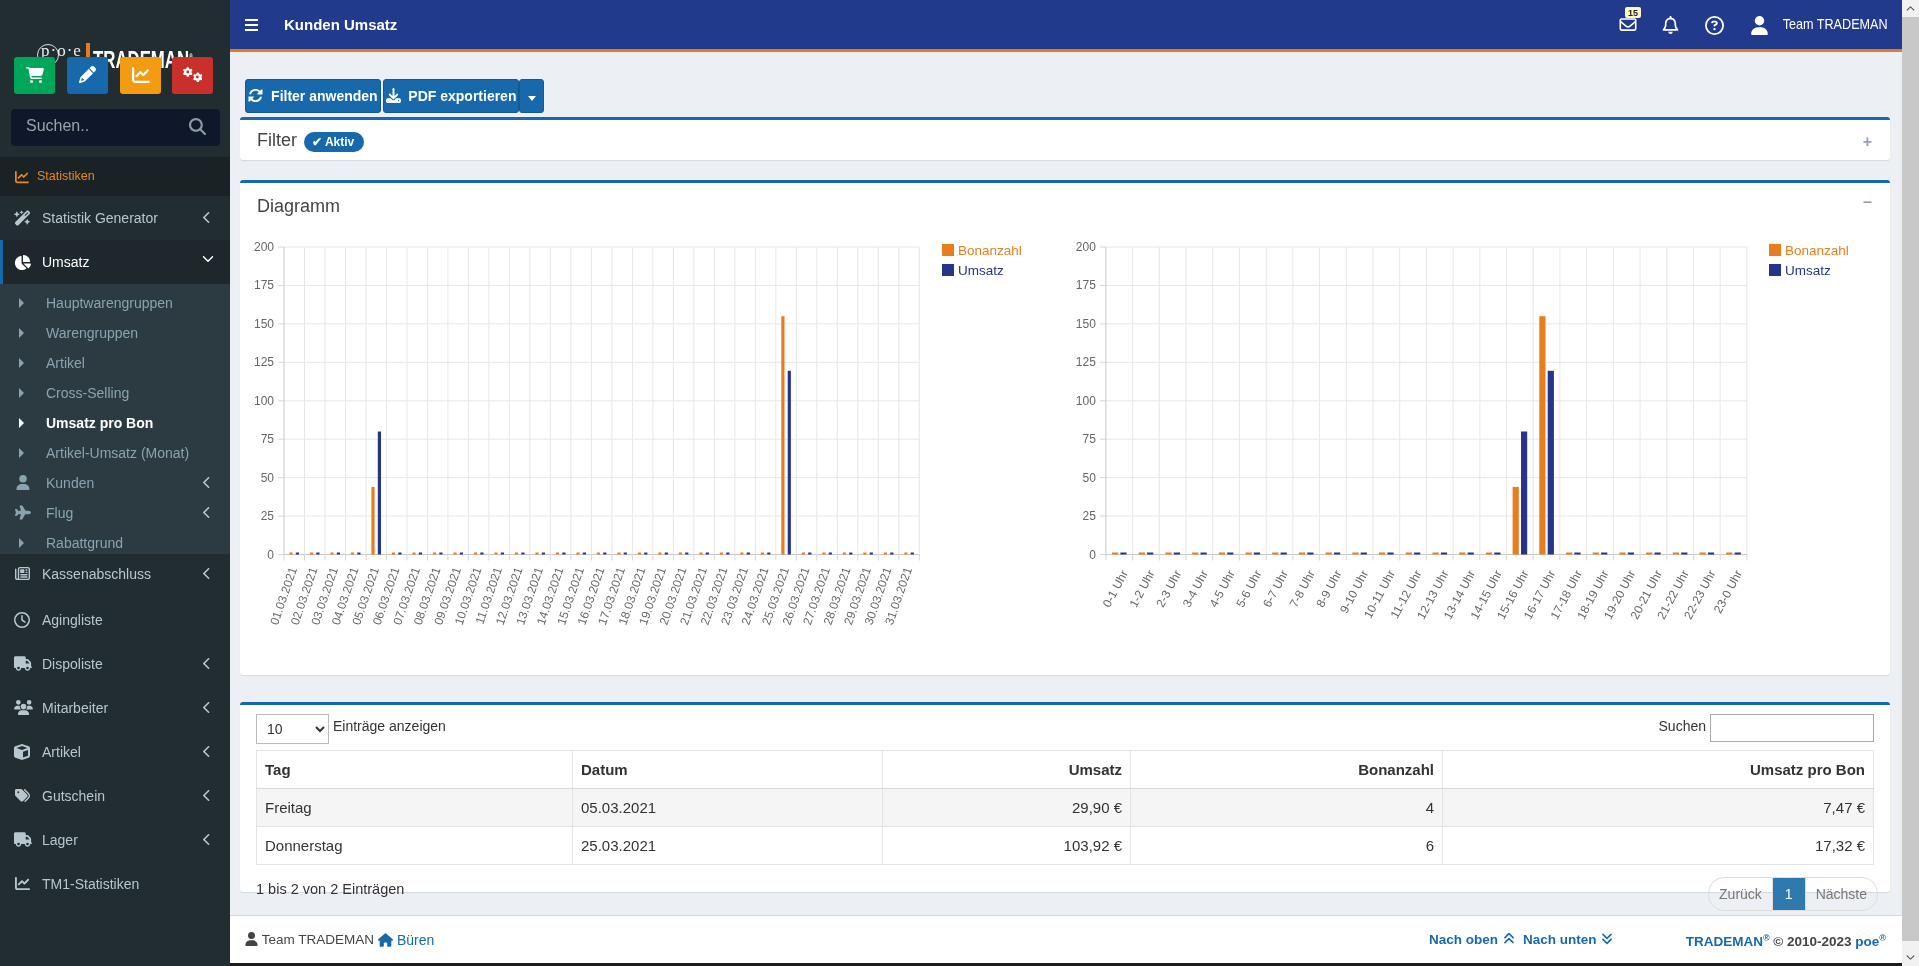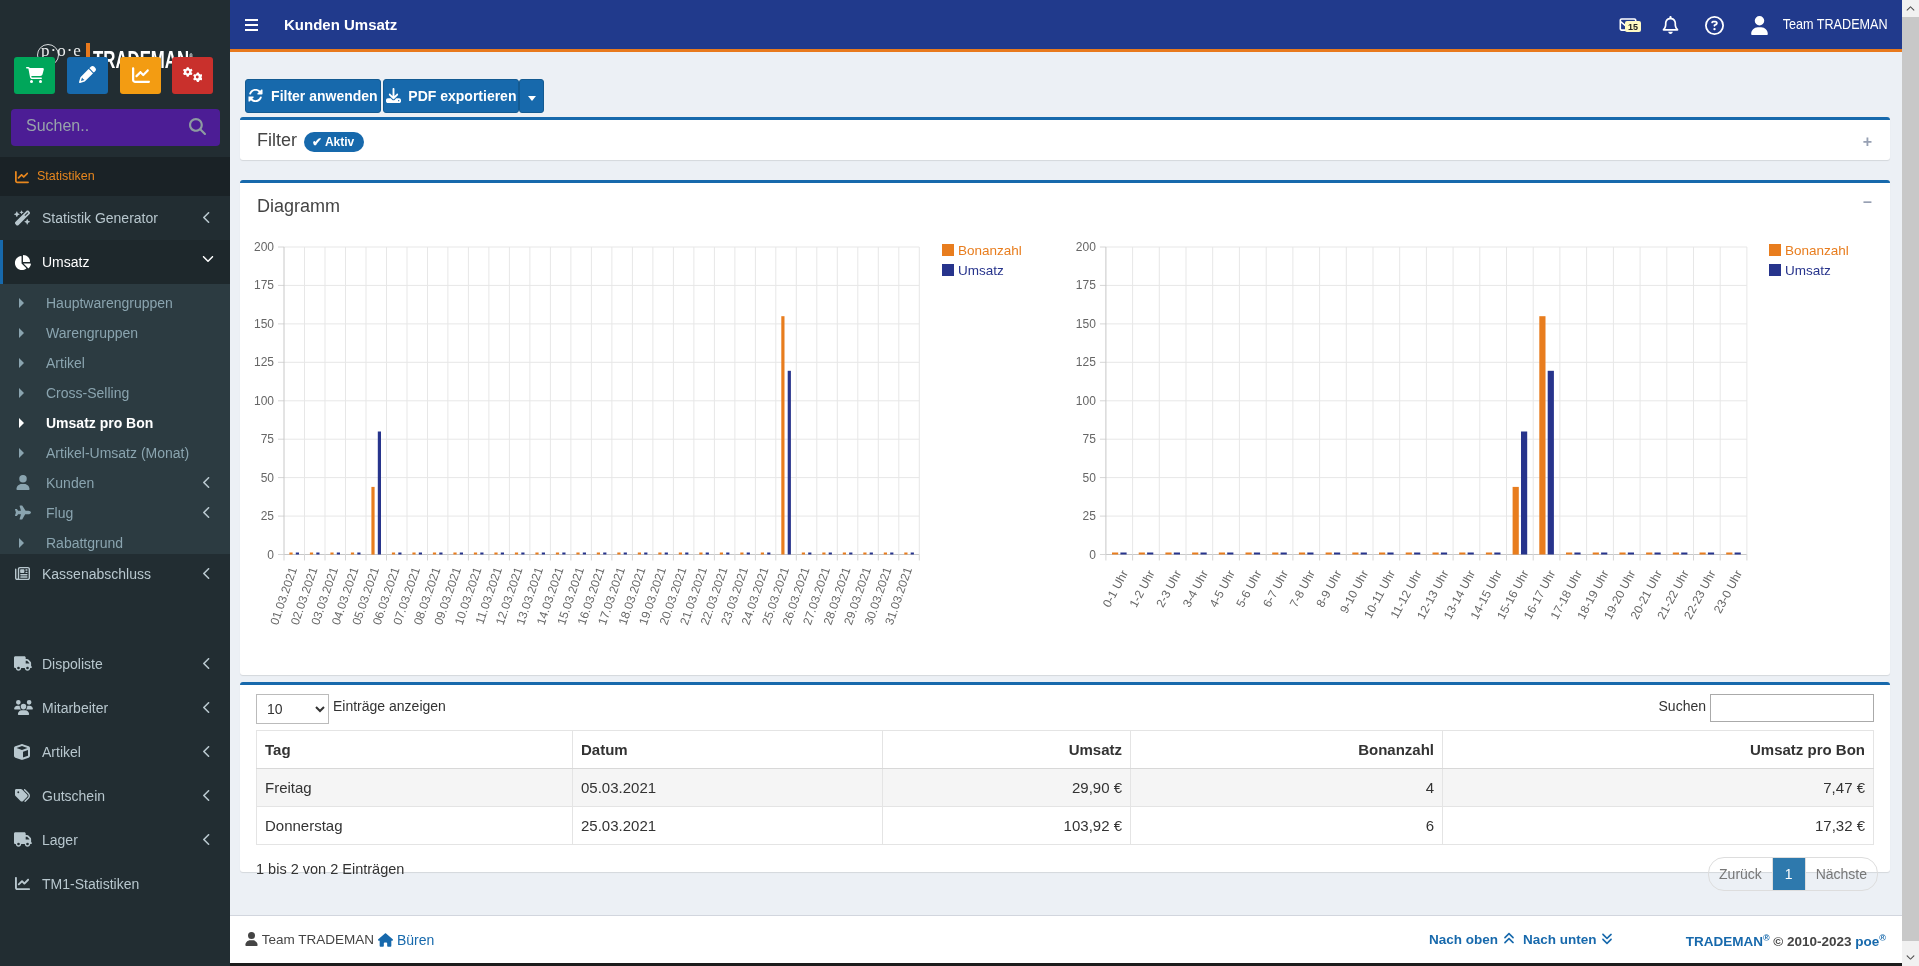--- a/index.html
+++ b/index.html
@@ -11,21 +11,21 @@
 
 #sidebar { left:0; top:0; width:230px; height:966px; background:#222d32; z-index:5; }
 #logo { left:0; top:0; width:230px; height:50px;margin-top:30px; }
 #logo .circ { position:absolute; left:37px; top:14px; width:22px; height:22px; border:1.6px solid #d9dcde; border-radius:50%; }
 #logo .poe { position:absolute; left:41px; top:11px; width:48px; font-family:"Liberation Serif",serif; font-size:17px; color:#eceeef; letter-spacing:1px; }
 #logo .obar { position:absolute; left:86px; top:13px; width:4px; height:24px; background:#e8791d; }
 #logo .tm { position:absolute; left:93px; font-size:24px; font-weight:bold; color:#fff; transform:scaleX(0.70); transform-origin:0 0; white-space:nowrap; top:16px; }
 #logo .tm sup { font-size:7px; }
 .sqbtn { position:absolute; top:57px; width:41px; height:37px; border-radius:3px; color:#fff; text-align:center; }
 .sqbtn svg { margin-top:9px; }
-#search { left:11px; top:109px; width:209px; height:37px; background:#4c1d95; border-radius:4px; }
+#search { left:11px; top:109px; width:209px; height:37px; background:#0f172a; border-radius:4px; }
 #search span { position:absolute; left:15px; top:8px; font-size:16px; color:#97a3aa; }
 #search svg { position:absolute; right:14px; top:9px; }
 .mh { left:0; top:157px; width:230px; height:39px; background:#1a2226; color:#e8871e; font-size:12.5px; }
 .mh svg { position:absolute; left:14px; top:13px; }
 .mh span { position:absolute; left:37px; top:12px; }
 .mitem { left:0; width:230px; height:44px; color:#b8c7ce; font-size:14px; }
 .mitem .ic { position:absolute; left:14px; top:14px; width:18px; height:16px; }
 .mitem .tx { position:absolute; left:42px; top:14px; }
 .mitem .ch { position:absolute; right:19px; top:15px; }
 #umsatz { background:#1e282c; border-left:3px solid #1769ac; color:#fff; }
@@ -38,21 +38,21 @@
 .sitem .ch { position:absolute; right:19px; top:8px; }
 .sactive { color:#fff; font-weight:bold; }
 .sactive .car { border-left-color:#fff; }
 
 
 #navbar { left:230px; top:0; width:1672px; height:52px; background:#213a8c; border-bottom:3px solid #e8791d; z-index:4; }
 #hamb div { width:13px; height:2.4px; background:#fff; margin-bottom:2.4px; }
 #ptitle { left:54px; top:16px; color:#fff; font-size:15px; font-weight:bold; }
 .nico { position:absolute; top:16px; }
 #teamlbl { position:absolute; right:14px; top:16px; color:#fff; font-size:14.5px; transform:scaleX(0.87); transform-origin:100% 50%; }
-#badge15 { position:absolute; left:1395px; top:21px; background:#fef9c3; color:#222; font-size:9px; font-weight:bold; border-radius:2px; padding:0.5px 3px; z-index:2; }
+#badge15 { position:absolute; left:1395px; top:7px; background:#fef9c3; color:#222; font-size:9px; font-weight:bold; border-radius:2px; padding:0.5px 3px; z-index:2; }
 
 
 #content { left:230px; top:52px; width:1672px; height:911px; background:#ecf0f5; }
 .panel { position:absolute; left:10px; width:1650px; background:#fff; border-top:3px solid #1769ac; border-radius:3px; box-shadow:0 1px 1px rgba(0,0,0,0.1); }
 .ptitle2 { position:absolute; left:17px; top:13px; font-size:18px; color:#444; }
 .ptool { position:absolute; right:18px; top:13px; color:#97a0b3; font-weight:bold; font-size:16px; }
 .btn { position:absolute; top:27px; height:34px; background:#1769ac; border:1px solid #135a91; border-radius:3px; color:#fff; font-size:14px; font-weight:bold; text-align:center; white-space:nowrap; line-height:32px; }
 #badgeAktiv { position:absolute; left:64px; top:12px; background:#1769ac; color:#fff; font-size:12px; font-weight:bold; border-radius:10px; padding:3px 10px 3px 8px; }
 
 
@@ -180,20 +180,26 @@
   </div>
 
   <div class="mitem abs" style="top:528px;margin-top:24px;">
       <span class="ic"><svg width="17" height="15" viewBox="0 0 512 512">
           <path fill="#b8c7ce" d="M168 80c-13.3 0-24 10.7-24 24V408c0 8.4-1.4 16.5-4.1 24H440c13.3 0 24-10.7 24-24V104c0-13.3-10.7-24-24-24H168zM72 480c-39.8 0-72-32.2-72-72V112C0 98.7 10.7 88 24 88s24 10.7 24 24V408c0 13.3 10.7 24 24 24s24-10.7 24-24V104c0-39.8 32.2-72 72-72H440c39.8 0 72 32.2 72 72V408c0 39.8-32.2 72-72 72H72zM176 136c0-13.3 10.7-24 24-24h96c13.3 0 24 10.7 24 24v80c0 13.3-10.7 24-24 24H200c-13.3 0-24-10.7-24-24V136zm200-24h32c13.3 0 24 10.7 24 24s-10.7 24-24 24H376c-13.3 0-24-10.7-24-24s10.7-24 24-24zm0 80h32c13.3 0 24 10.7 24 24s-10.7 24-24 24H376c-13.3 0-24-10.7-24-24s10.7-24 24-24zM200 272H408c13.3 0 24 10.7 24 24s-10.7 24-24 24H200c-13.3 0-24-10.7-24-24s10.7-24 24-24zm0 80H408c13.3 0 24 10.7 24 24s-10.7 24-24 24H200c-13.3 0-24-10.7-24-24s10.7-24 24-24z"></path>
         </svg></span>
       <span class="tx">Kassenabschluss</span>
       <span class="ch"><svg width="8" height="13" viewBox="0 0 320 512">
           <path fill="#b8c7ce" d="M9.4 233.4c-12.5 12.5-12.5 32.8 0 45.3l192 192c12.5 12.5 32.8 12.5 45.3 0s12.5-32.8 0-45.3L77.3 256 246.6 86.6c12.5-12.5 12.5-32.8 0-45.3s-32.8-12.5-45.3 0l-192 192z"></path>
         </svg></span>
+    </div>
+  <div class="mitem abs" style="top:598px;">
+      <span class="ic"><svg width="16" height="16" viewBox="0 0 512 512">
+          <path fill="#b8c7ce" d="M464 256A208 208 0 1 1 48 256a208 208 0 1 1 416 0zM0 256a256 256 0 1 0 512 0A256 256 0 1 0 0 256zM232 120V256c0 8 4 15.5 10.7 20l96 64c11 7.4 25.9 4.4 33.3-6.7s4.4-25.9-6.7-33.3L280 243.2V120c0-13.3-10.7-24-24-24s-24 10.7-24 24z"></path>
+        </svg></span>
+      <span class="tx">Agingliste</span>
     </div>
   <div class="mitem abs" style="top:642px;">
       <span class="ic"><svg width="18" height="15" viewBox="0 0 640 512">
           <path fill="#b8c7ce" d="M48 0C21.5 0 0 21.5 0 48V368c0 26.5 21.5 48 48 48H64c0 53 43 96 96 96s96-43 96-96H384c0 53 43 96 96 96s96-43 96-96h32c17.7 0 32-14.3 32-32s-14.3-32-32-32V288 256 237.3c0-17-6.7-33.3-18.7-45.3L512 114.7c-12-12-28.3-18.7-45.3-18.7H416V48c0-26.5-21.5-48-48-48H48zM416 160h50.7L544 237.3V256H416V160zM112 416a48 48 0 1 1 96 0 48 48 0 1 1 -96 0zm368-48a48 48 0 1 1 0 96 48 48 0 1 1 0-96z"></path>
         </svg></span>
       <span class="tx">Dispoliste</span>
       <span class="ch"><svg width="8" height="13" viewBox="0 0 320 512">
           <path fill="#b8c7ce" d="M9.4 233.4c-12.5 12.5-12.5 32.8 0 45.3l192 192c12.5 12.5 32.8 12.5 45.3 0s12.5-32.8 0-45.3L77.3 256 246.6 86.6c12.5-12.5 12.5-32.8 0-45.3s-32.8-12.5-45.3 0l-192 192z"></path>
         </svg></span>
     </div>
@@ -622,21 +628,21 @@
           <text transform="translate(624.1,344.0) rotate(-62)" font-size="12" fill="#666666" text-anchor="end">21-22 Uhr</text>
           <text transform="translate(650.8,344.0) rotate(-62)" font-size="12" fill="#666666" text-anchor="end">22-23 Uhr</text>
           <text transform="translate(677.5,344.0) rotate(-62)" font-size="12" fill="#666666" text-anchor="end">23-0 Uhr</text>
           <rect x="704" y="15" width="12" height="12" fill="#e87d1e"></rect>
           <text x="720" y="26" font-size="13.5" fill="#e87d1e">Bonanzahl</text>
           <rect x="704" y="35" width="12" height="12" fill="#27348c"></rect>
           <text x="720" y="46" font-size="13.5" fill="#27348c">Umsatz</text>
         </svg></div>
   </div>
 
-  <div class="panel" style="top:630px; height:190px;">
+  <div class="panel" style="top:650px; height:190px;">
     <div style="position:absolute; left:16px; top:9px;">
       <select style="width:73px; height:30px; font-size:14px; color:#333; border:1px solid #bbb; border-radius:0; background:#fff; padding-left:6px; font-family:'Liberation Sans',sans-serif;"><option>10</option></select>
     </div>
     <div style="position:absolute; left:93px; top:13px; font-size:14px; color:#333;">Einträge anzeigen</div>
     <div style="position:absolute; right:184px; top:13px; font-size:14px; color:#333;">Suchen</div>
     <input style="position: absolute; right: 16px; top: 9px; width: 164px; height: 28px; border: 1px solid rgb(170, 170, 170); border-radius: 0px; background: rgb(255, 255, 255);">
     <table id="dtable">
       <colgroup>
           <col style="width:316px">
           <col style="width:310px">

